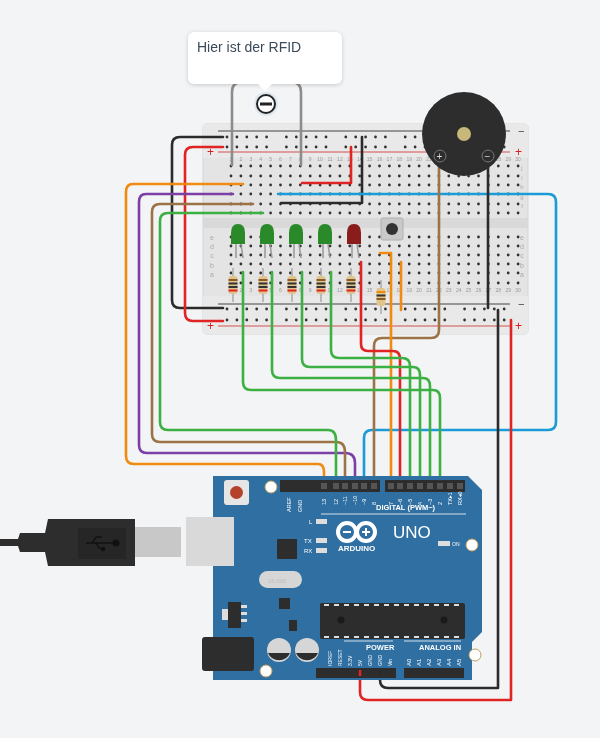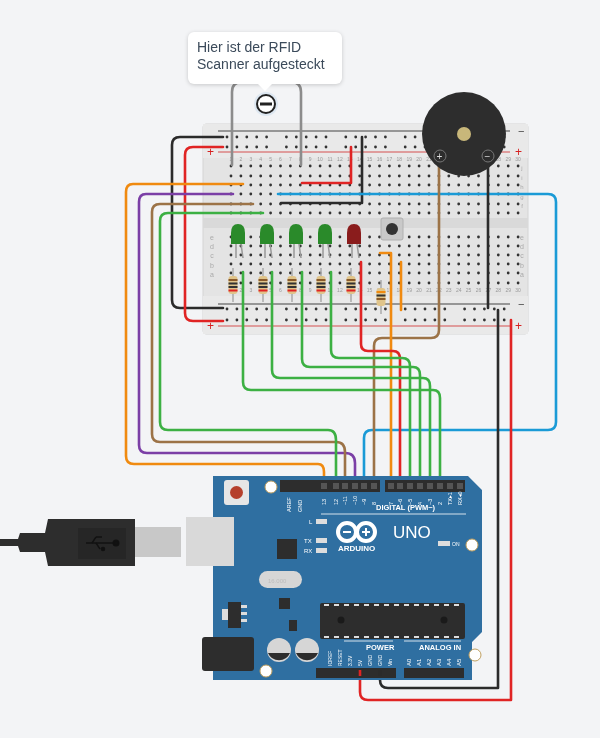--- a/index.html
+++ b/index.html
@@ -871,14 +871,13 @@
   </g>
 
   <g fill="none" stroke-width="2.6">
     <line x1="360" y1="670" x2="360" y2="676" stroke="#e02424"></line>
     <line x1="380" y1="670" x2="380" y2="676" stroke="#2b2b2b"></line>
   </g>
 </svg>
 
 <div class="tooltip">
   <div>Hier ist der RFID</div>
-  <div>Scanner aufgesteckt</div>
 </div>
 
 </body></html>

